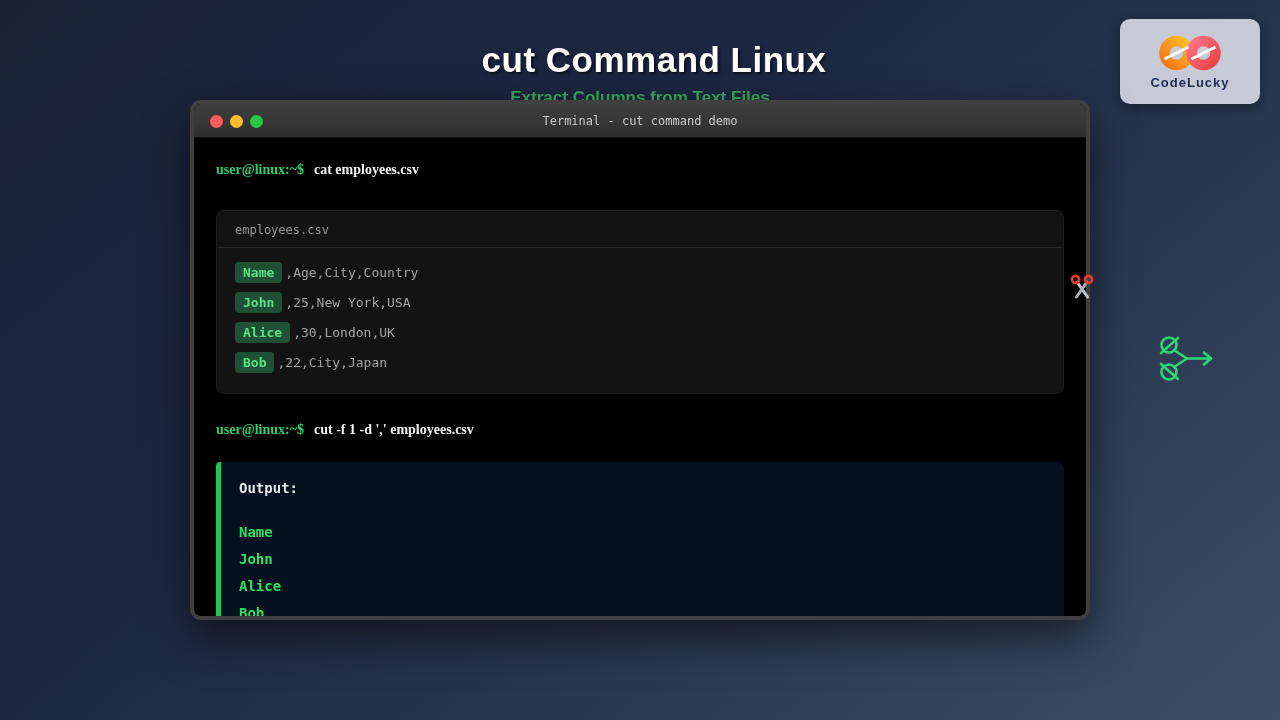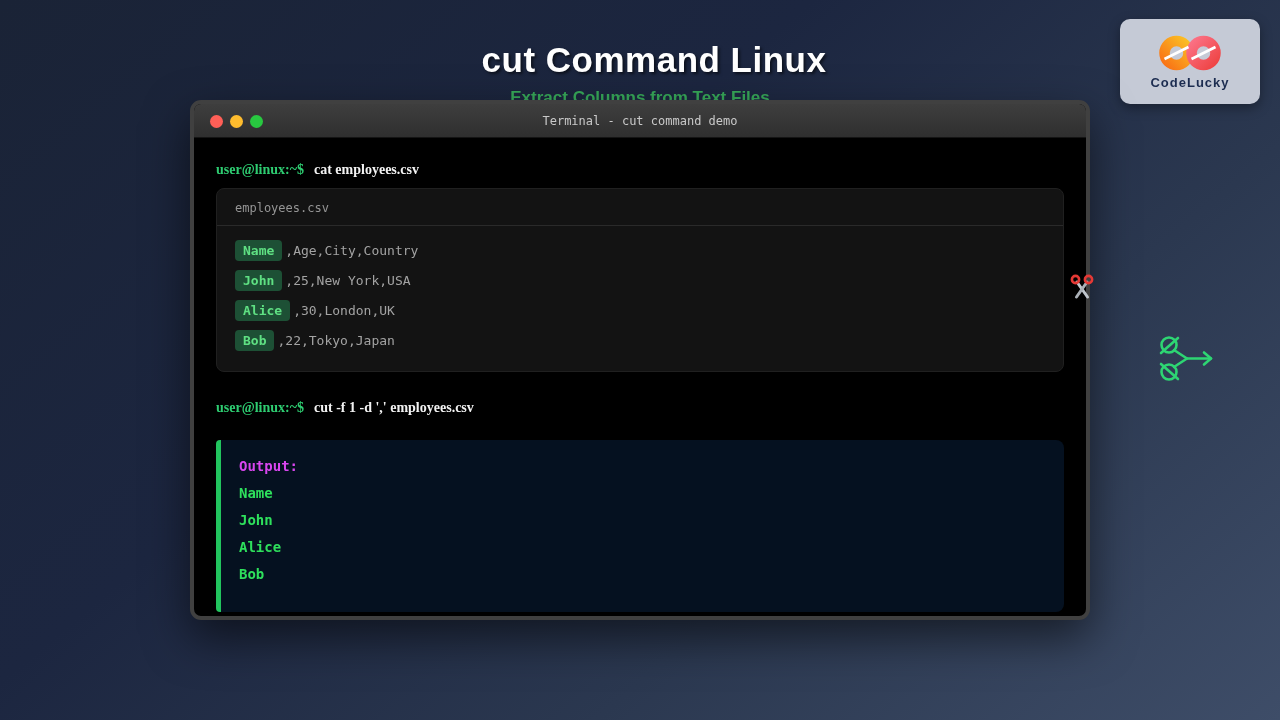--- a/index.html
+++ b/index.html
@@ -62,21 +62,21 @@
   .cmdline {
     font-family: Liberation Serif, serif; font-size: 14px; font-weight: bold;
     height: 20px; line-height: 20px; white-space: pre;
   }
   .prompt { color: #2ecc71; }
   .cmd { color: #f2f2f2; margin-left: 10px; }
   .cmdline.second { margin-top: 26px; }
 
   
   .filebox {
-    margin-top: 8px; height: 184px;
+    margin-top: 30px; height: 184px;
     background: #131313; border: 1px solid #202020; border-radius: 8px;
   }
   .filename {
     padding: 12px 18px 10px; color: #959595;
     font-family: "DejaVu Sans Mono", monospace; font-size: 12px;
     border-bottom: 1px solid #2a2a2a;
   }
   .filerows { padding: 13px 18px 0; }
   .csvrow { height: 21px; line-height: 21px; margin-bottom: 9px; white-space: pre; }
   .badge {
@@ -90,21 +90,21 @@
   }
 
   
   .outputbox {
     margin-top: 22px; height: 172px;
     background: #051120; border-left: 5px solid #22c55e;
     border-radius: 4px 8px 8px 4px;
     padding: 15px 0 0 18px;
     font-family: "DejaVu Sans Mono", monospace; font-weight: bold;
   }
-  .outlabel { color: #d946ef; font-size: 14px; height: 22px; line-height: 22px; margin-bottom: 3px; }
+  .outlabel { color: #e5e5e5; font-size: 14px; height: 22px; line-height: 22px; margin-bottom: 20px; }
   .outline  { color: #2ee05c; font-size: 14px; height: 27px; line-height: 27px; }
 
   
   .scissors-emoji { position: absolute; left: 1070px; top: 274px; z-index: 3; }
   .cut-arrow { position: absolute; left: 1157px; top: 330px; z-index: 1; }
 </style>
 </head>
 <body>
 
 <h1 class="page-title">cut Command Linux</h1>
@@ -143,21 +143,21 @@
   <div class="term-body">
 
     <div class="cmdline"><span class="prompt">user@linux:~$</span><span class="cmd">cat employees.csv</span></div>
 
     <div class="filebox">
       <div class="filename">employees.csv</div>
       <div class="filerows">
         <div class="csvrow"><span class="badge">Name</span><span class="rest">,Age,City,Country</span></div>
         <div class="csvrow"><span class="badge">John</span><span class="rest">,25,New York,USA</span></div>
         <div class="csvrow"><span class="badge">Alice</span><span class="rest">,30,London,UK</span></div>
-        <div class="csvrow"><span class="badge">Bob</span><span class="rest">,22,Tokyo,Japan</span></div>
+        <div class="csvrow"><span class="badge">Bob</span><span class="rest">,22,City,Japan</span></div>
       </div>
     </div>
 
     <div class="cmdline second"><span class="prompt">user@linux:~$</span><span class="cmd">cut -f 1 -d ',' employees.csv</span></div>
 
     <div class="outputbox">
       <div class="outlabel">Output:</div>
       <div class="outline">Name</div>
       <div class="outline">John</div>
       <div class="outline">Alice</div>

